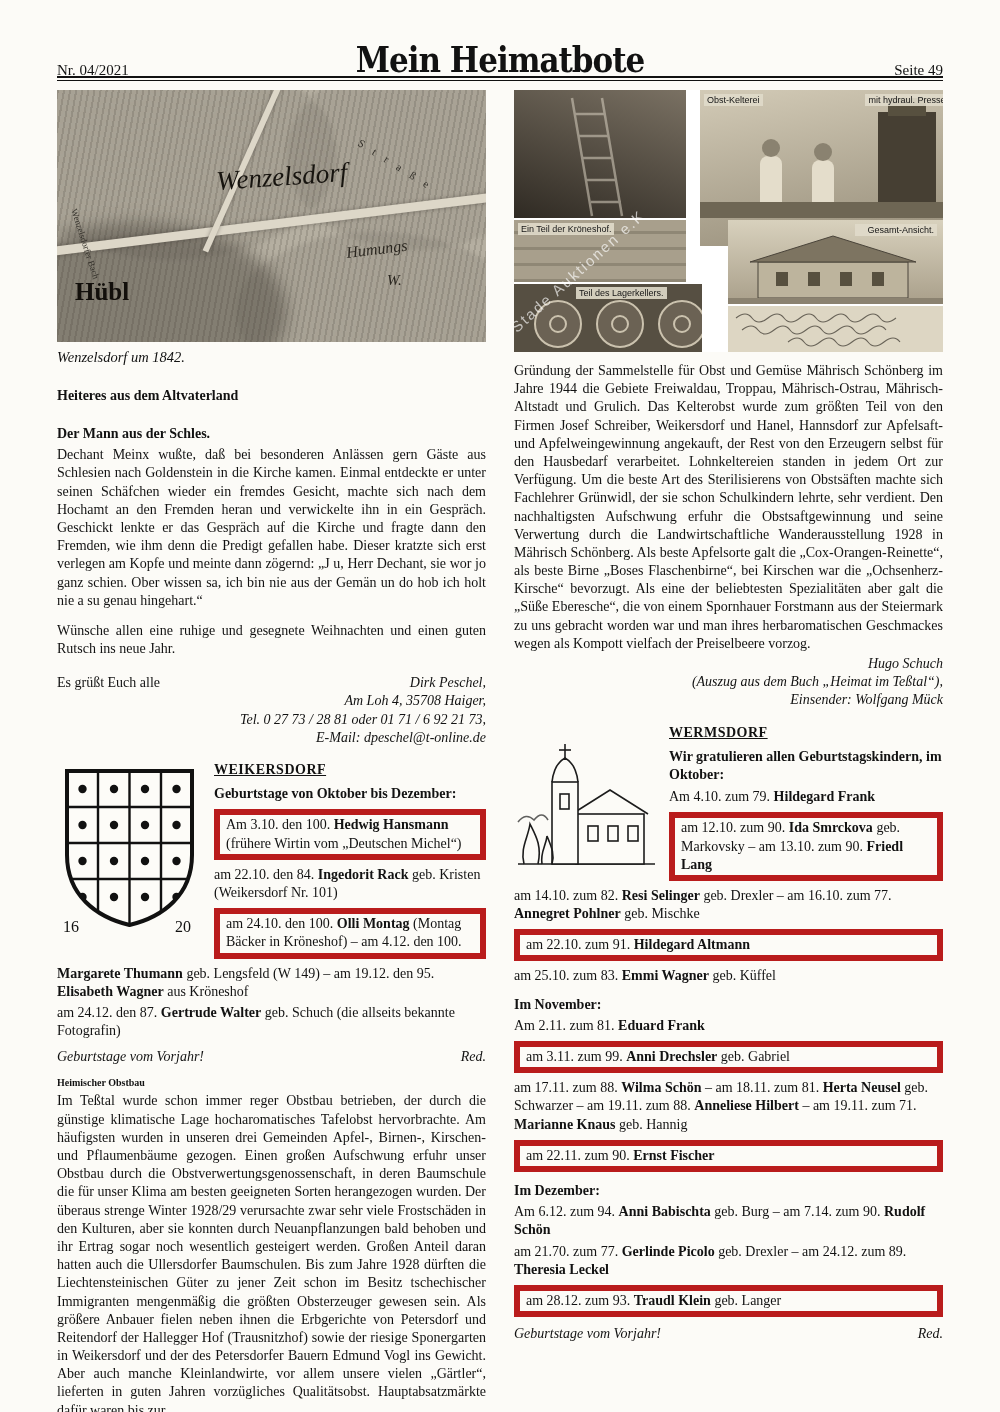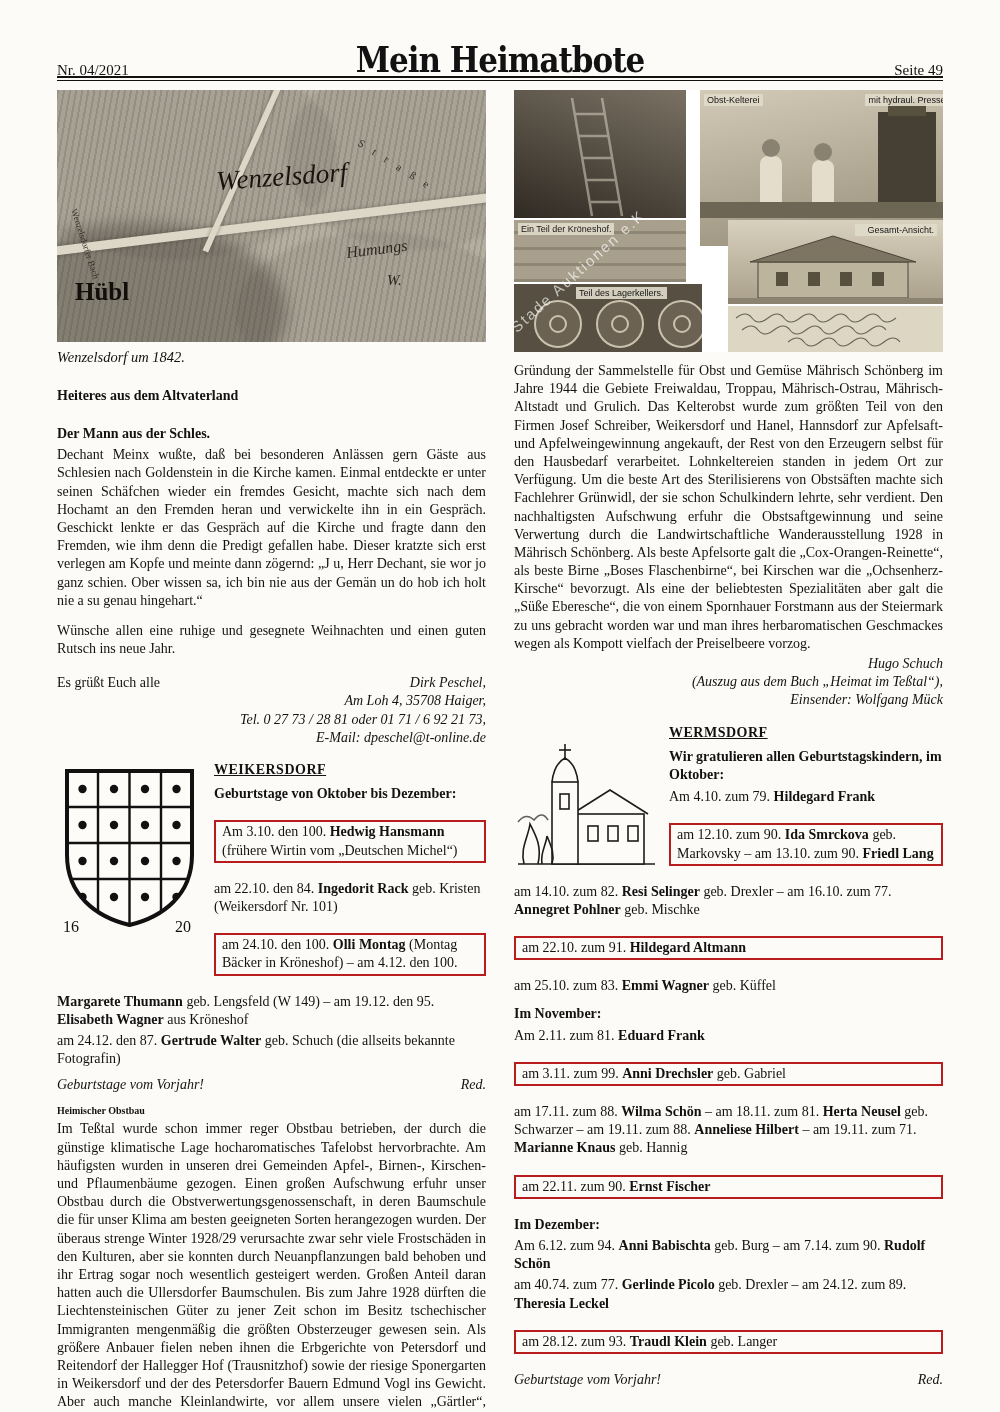--- a/index.html
+++ b/index.html
@@ -72,21 +72,21 @@
   .wish { margin-top:12px; }
   .sig-row { display:flex; justify-content:space-between; margin-top:16px; }
   .sig-line { text-align:right; font-style:italic; }
   
   .sect { margin-top:14px; }
   .crest { float:left; width:145px; height:172px; margin:2px 12px 2px 0; }
   .church { float:left; width:145px; height:150px; margin:2px 10px 2px 0; }
   .sect-title { font-weight:bold; font-size:14px; letter-spacing:.5px; margin:2px 0 6px 14px;text-decoration:underline; }
   .sect-sub { font-weight:bold; margin-bottom:4px; }
   .entry { margin:3px 0; }
-  .boxed { border:2px solid #b91c1c; padding:1px 6px; margin:17px 0; overflow:hidden; }
+  .boxed { border:6px solid #b91c1c; padding:1px 6px; margin:6px 0; overflow:hidden; }
   .month { font-weight:bold; margin-top:10px; }
   .vj-row { display:flex; justify-content:space-between; font-style:italic; margin-top:8px; clear:both; }
   .attrib { text-align:right; font-style:italic; margin:2px 0 8px; }
   svg text { font-family:"Liberation Serif", serif; }
 </style>
 </head>
 <body>
 
 <div class="page">
 
@@ -291,21 +291,21 @@
         <div class="entry"><span>am 25.10. zum 83. </span><span class="b">Emmi Wagner</span><span> geb. Küffel</span></div>
 
         <div class="month">Im November:</div>
         <div class="entry"><span>Am 2.11. zum 81. </span><span class="b">Eduard Frank</span></div>
         <div class="entry boxed"><span>am 3.11. zum 99. </span><span class="b">Anni Drechsler</span><span> geb. Gabriel</span></div>
         <div class="entry"><span>am 17.11. zum 88. </span><span class="b">Wilma Schön</span><span> – am 18.11. zum 81. </span><span class="b">Herta Neusel</span><span> geb. Schwarzer – am 19.11. zum 88. </span><span class="b">Anneliese Hilbert</span><span> – am 19.11. zum 71. </span><span class="b">Marianne Knaus</span><span> geb. Hannig</span></div>
         <div class="entry boxed"><span>am 22.11. zum 90. </span><span class="b">Ernst Fischer</span></div>
 
         <div class="month">Im Dezember:</div>
         <div class="entry"><span>Am 6.12. zum 94. </span><span class="b">Anni Babischta</span><span> geb. Burg – am 7.14. zum 90. </span><span class="b">Rudolf Schön</span></div>
-        <div class="entry"><span>am 40.74. zum 77. </span><span class="b">Gerlinde Picolo</span><span> geb. Drexler – am 24.12. zum 89. </span><span class="b">Theresia Leckel</span></div>
+        <div class="entry"><span>am 21.70. zum 77. </span><span class="b">Gerlinde Picolo</span><span> geb. Drexler – am 24.12. zum 89. </span><span class="b">Theresia Leckel</span></div>
         <div class="entry boxed"><span>am 28.12. zum 93. </span><span class="b">Traudl Klein</span><span> geb. Langer</span></div>
 
         <div class="vj-row">
           <span>Geburtstage vom Vorjahr!</span>
           <span>Red.</span>
         </div>
       </div>
 
     </div>
   </div>

